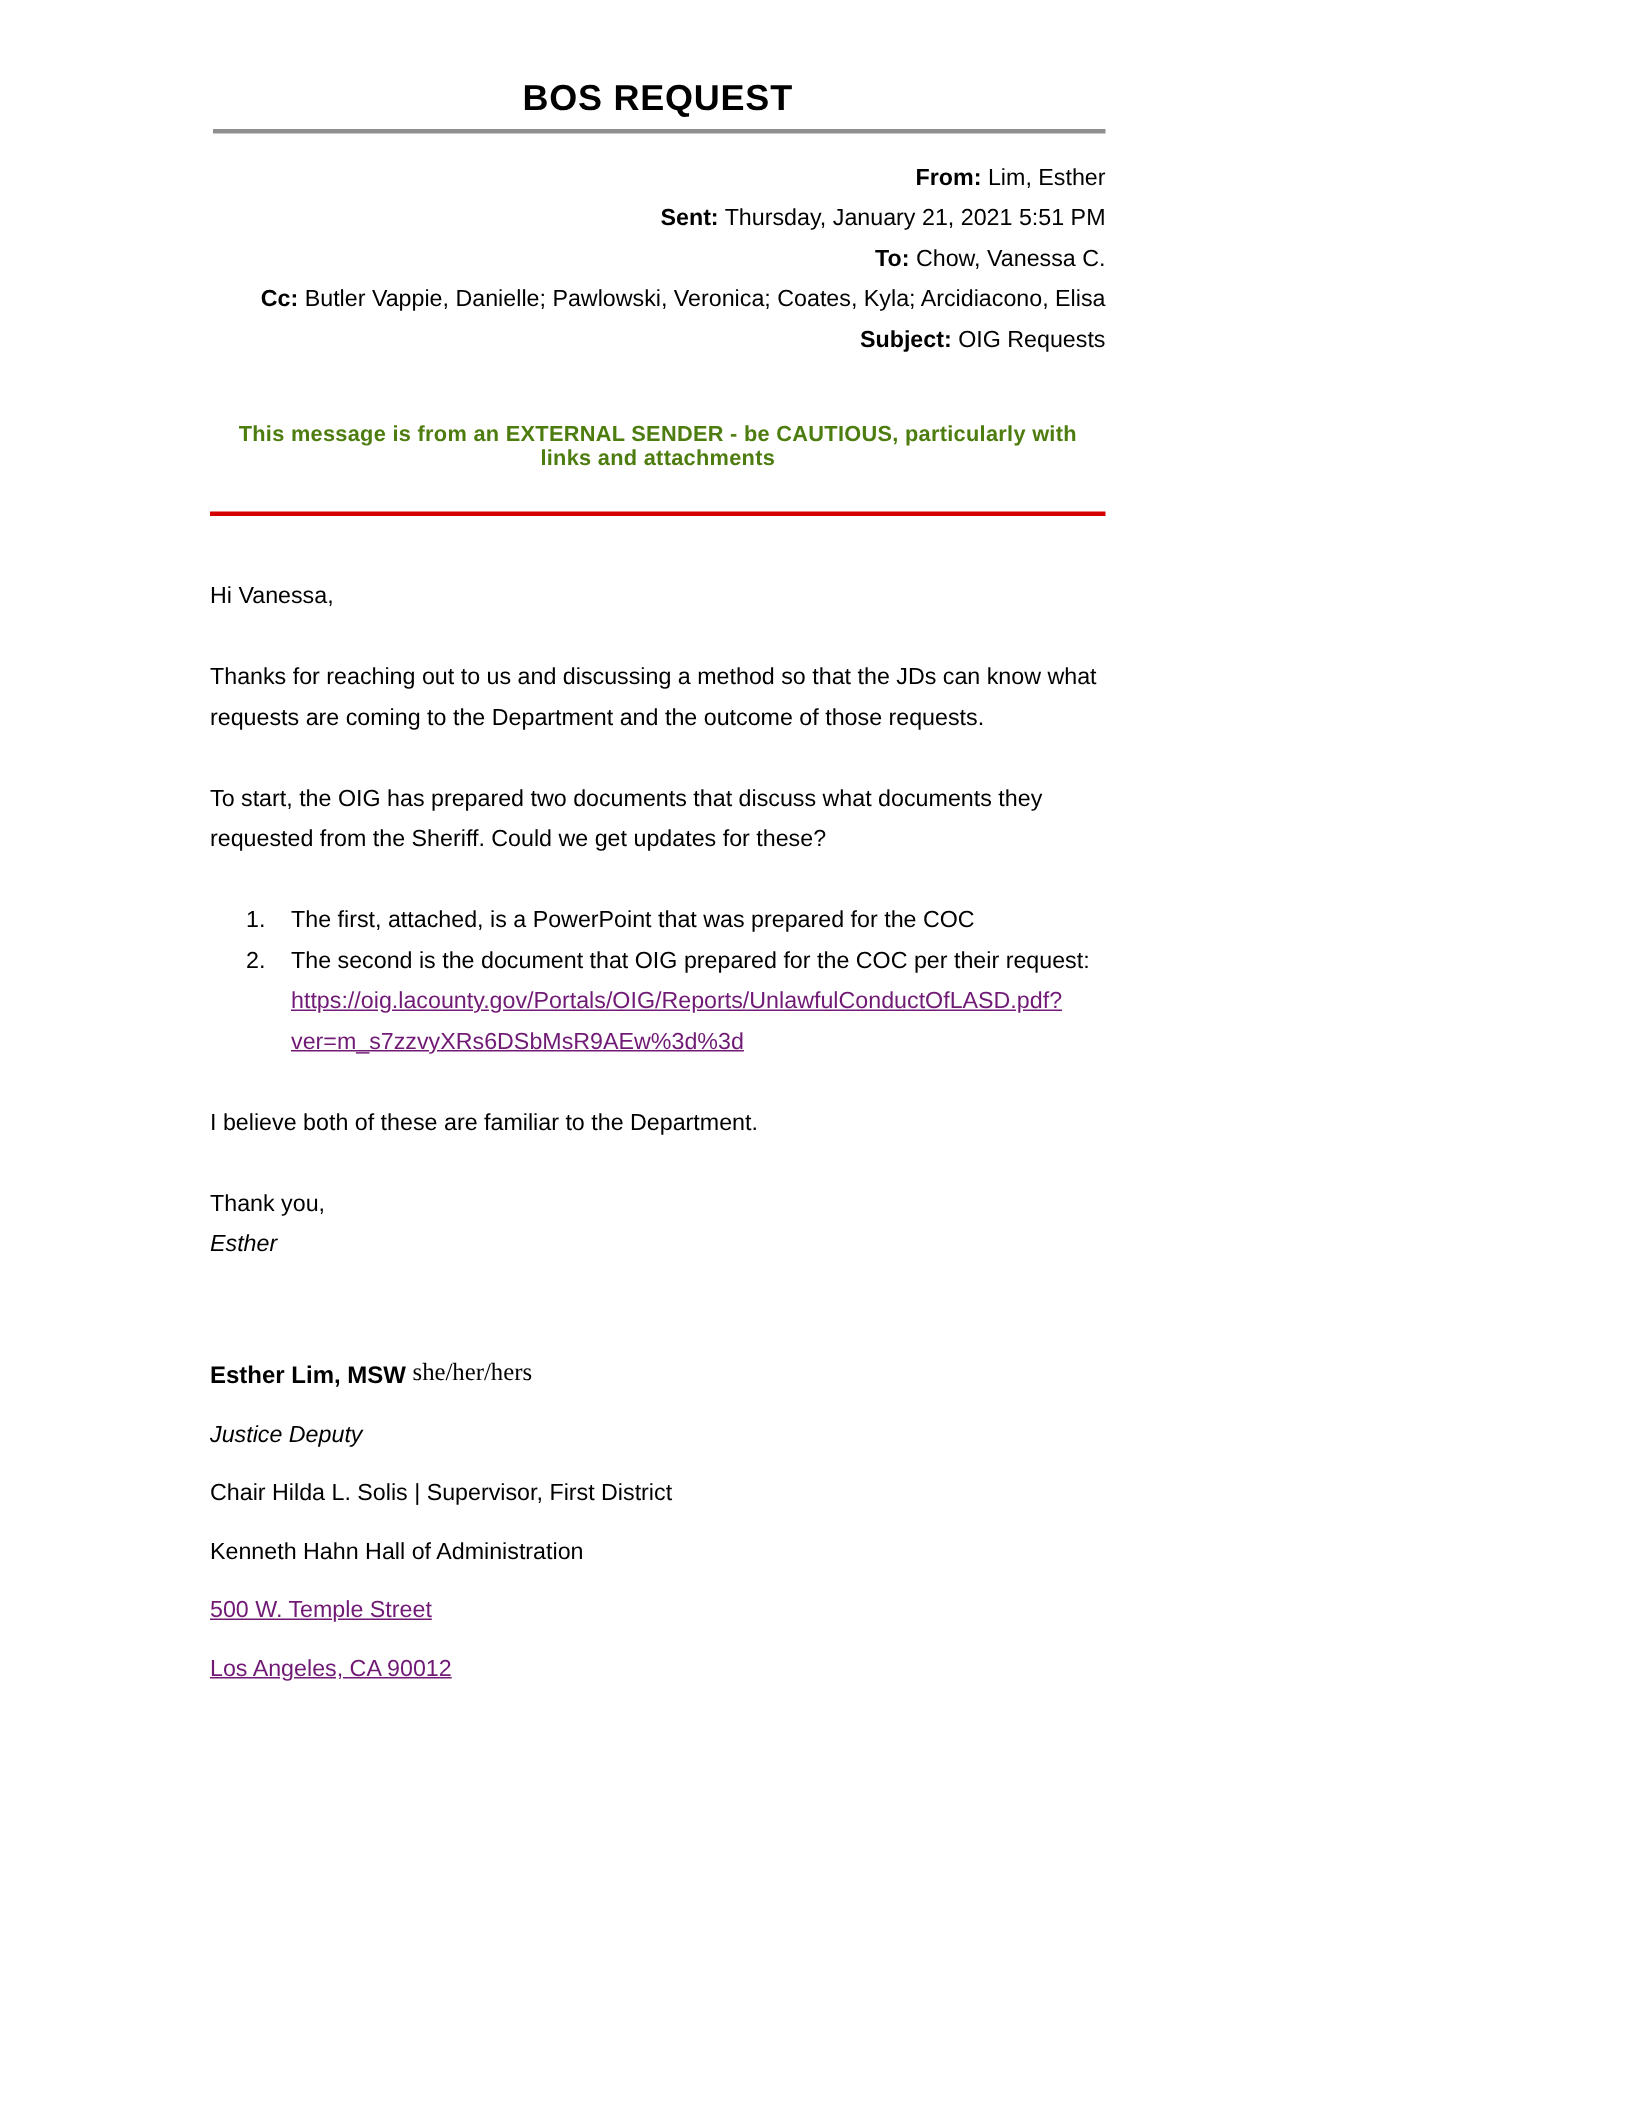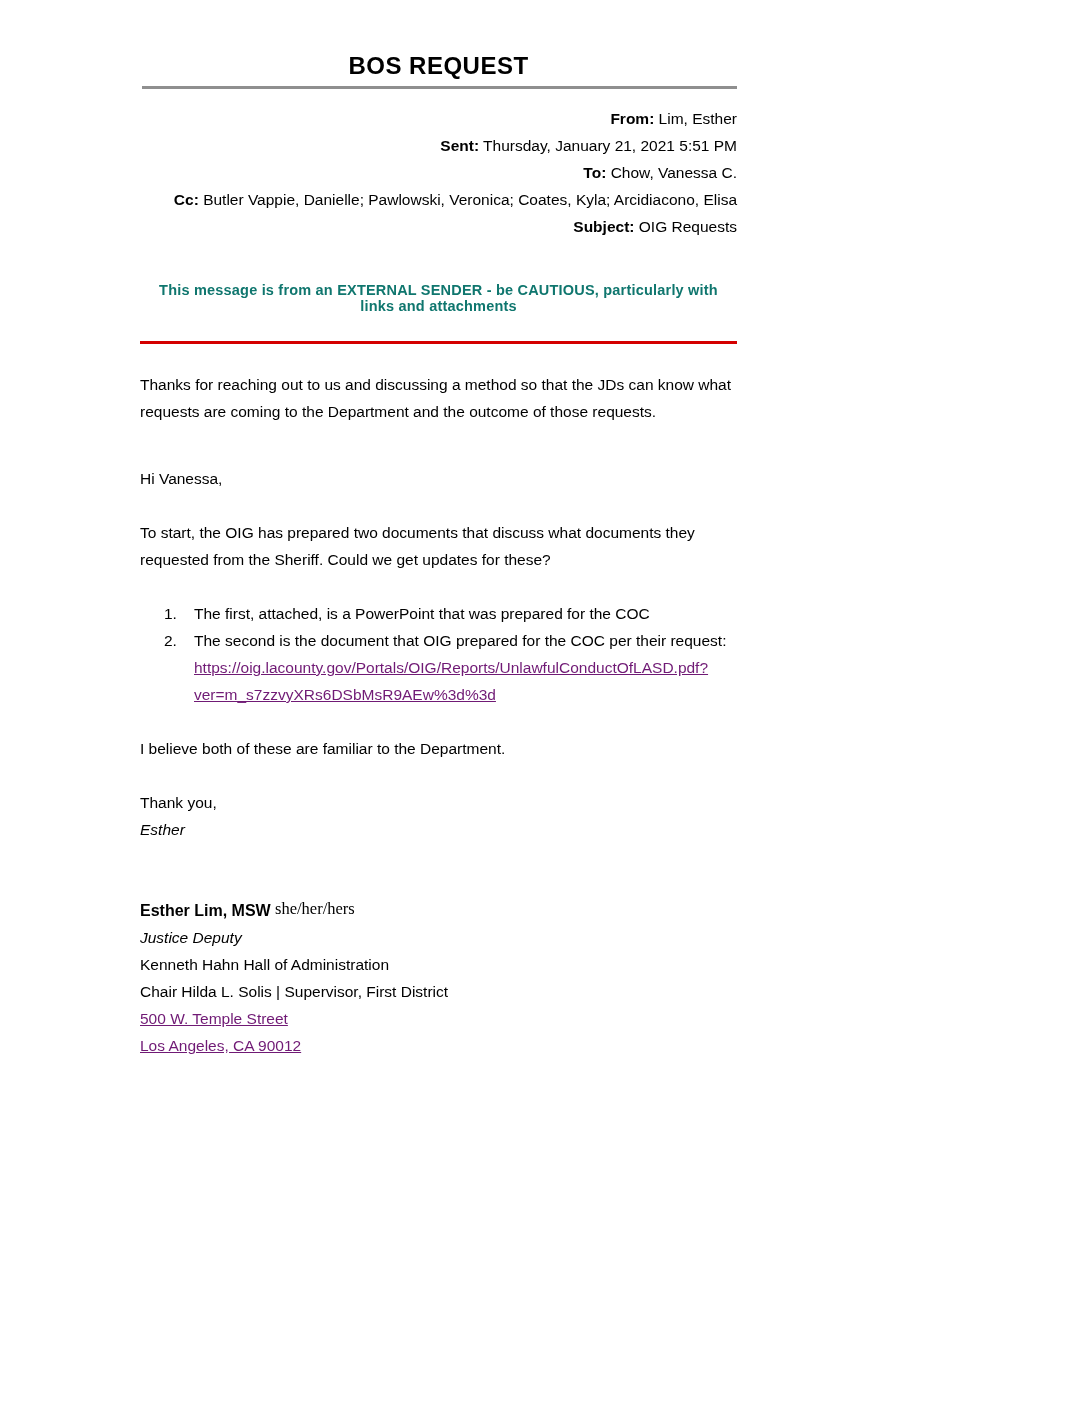--- a/index.html
+++ b/index.html
@@ -29,21 +29,21 @@
     margin: 0 0 16px 2px;
   }
   .hdr { font-size: 15.5px; line-height: 27px; text-align: right; }
   .hdr-label { font-weight: bold; }
   .warning-wrap { margin-top: 42px; }
   .warning {
     text-align: center;
     font-weight: bold;
     font-size: 14.5px;
     letter-spacing: 0.2px;
-    color: #0f766e;
+    color: #4d7c0f;
     margin: 0;
   }
   .warning-rule {
     border: none;
     border-top: 3px solid #d40000;
     margin: 27px 0 0 0;
   }
   .body-text { font-size: 15.5px; line-height: 27px; }
   .para { margin: 27px 0 0 0; }
   .first-para { margin-top: 40px; }
@@ -59,21 +59,21 @@
   .sig-block { margin-top: 54px; }
   .sig-name { font-weight: bold; font-size: 16px; }
   .sig-pronouns {
     font-family: "Liberation Serif", serif;
     font-weight: normal;
     font-size: 16.5px;
     position: relative;
     top: -2px;
   }
   .italic { font-style: italic; }
-  .sig-line { line-height: 27px; }
+  .sig-line { line-height: 39px; }
 </style>
 </head>
 <body>
 
 <div class="page">
 
   <div class="doc-title">BOS REQUEST</div>
   <hr class="title-rule">
 
   <div class="hdr">
@@ -83,23 +83,23 @@
     <div class="hdr-line"><span class="hdr-label">Cc:</span> <span>Butler Vappie, Danielle; Pawlowski, Veronica; Coates, Kyla; Arcidiacono, Elisa</span></div>
     <div class="hdr-line"><span class="hdr-label">Subject:</span> <span>OIG Requests</span></div>
   </div>
 
   <div class="warning-wrap">
     <p class="warning">This message is from an EXTERNAL SENDER - be CAUTIOUS, particularly with links and attachments</p>
     <hr class="warning-rule">
   </div>
 
   <div class="body-text">
+    <p class="para first-para">Hi Vanessa,</p>
+
     <p class="para">Thanks for reaching out to us and discussing a method so that the JDs can know what requests are coming to the Department and the outcome of those requests.</p>
-
-    <p class="para first-para">Hi Vanessa,</p>
 
     <p class="para">To start, the OIG has prepared two documents that discuss what documents they requested from the Sheriff. Could we get updates for these?</p>
 
     <div class="num-list">
       <div class="num-item">
         <span class="num-marker">1.</span>
         <span class="num-body">The first, attached, is a PowerPoint that was prepared for the  COC</span>
       </div>
       <div class="num-item">
         <span class="num-marker">2.</span>
@@ -114,20 +114,20 @@
 
     <p class="para">Thank you,</p>
     <p class="italic" style="margin:0; line-height:27px;">Esther</p>
 
     <div class="sig-block">
       <div class="sig-line">
         <span class="sig-name">Esther Lim, MSW</span>
         <span class="sig-pronouns">she/her/hers</span>
       </div>
       <div class="sig-line italic">Justice Deputy</div>
+      <div class="sig-line">Chair Hilda L. Solis | Supervisor, First District</div>
       <div class="sig-line">Kenneth Hahn Hall of Administration</div>
-      <div class="sig-line">Chair Hilda L. Solis | Supervisor, First District</div>
       <div class="sig-line"><a class="link">500 W. Temple Street</a></div>
       <div class="sig-line"><a class="link">Los Angeles, CA 90012</a></div>
     </div>
   </div>
 
 </div>
 
 </body></html>

